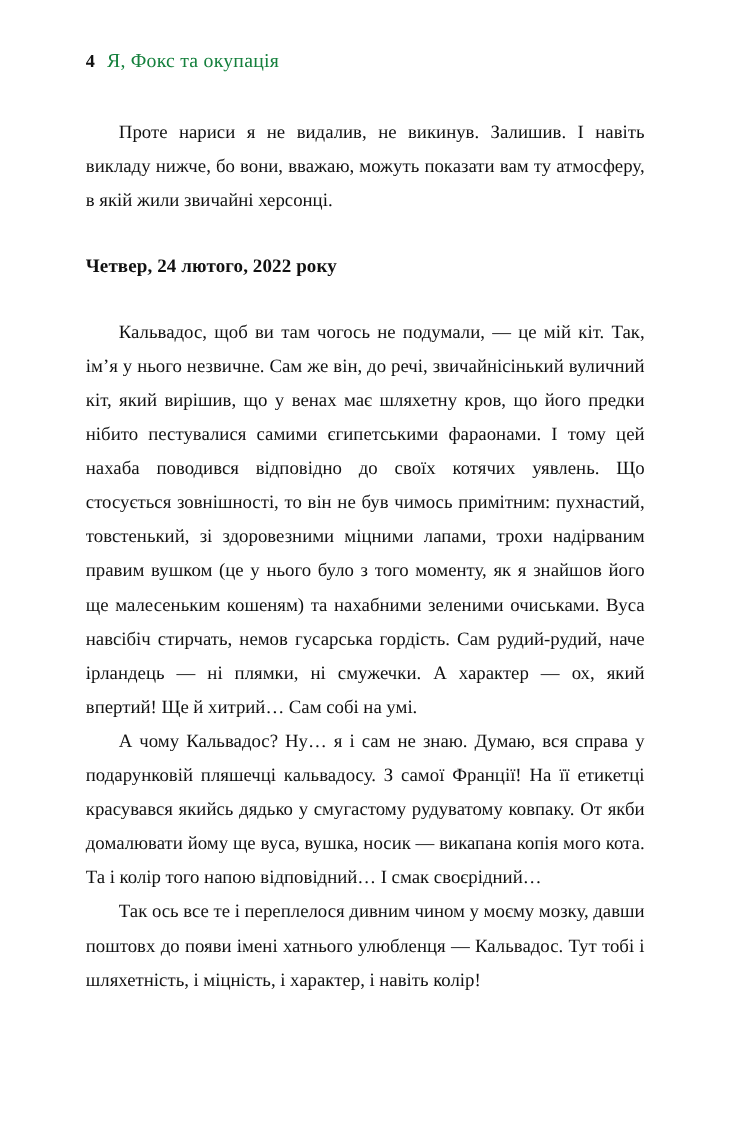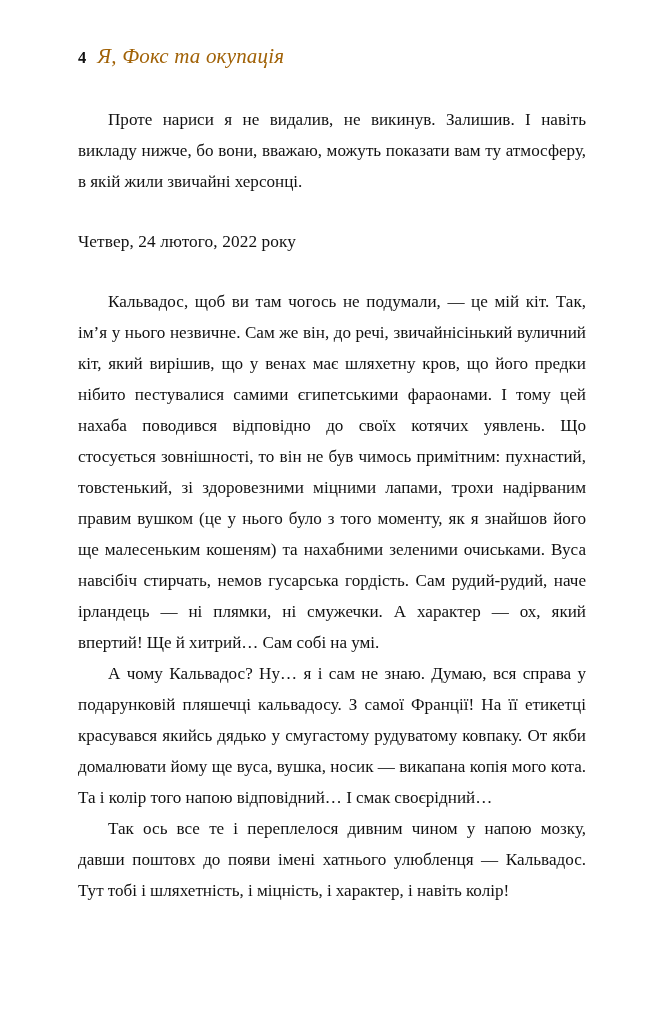--- a/index.html
+++ b/index.html
@@ -38,24 +38,23 @@
   }
   .folio {
     font-family: "Liberation Serif", "DejaVu Serif", serif;
     font-weight: 700;
     font-size: 16.5px;
     line-height: 1;
     color: #111111;
   }
   .head-title {
     font-family: "Liberation Serif", "DejaVu Serif", serif;
-    font-style: italic;
-    font-size: 21px;
+    font-size: 18px;
     line-height: 1;
-    color: #a16207;
+    color: #15803d;
     letter-spacing: 0.2px;
   }
 
   
   .text-column {
     position: absolute;
     left: 78px;
     top: 104px;
     width: 508px;
   }
@@ -73,21 +72,21 @@
   p.body-par.last-line-left {
     text-align-last: left;
   }
 
   h2.date-heading {
     margin: 0;
     padding-top: 29px;
     padding-bottom: 29px;
     font-size: 17.3px;
     line-height: 31px;
-    font-weight: 400;
+    font-weight: 700;
     text-align: left;
     text-indent: 0;
     letter-spacing: 0.1px;
   }
 </style>
 </head>
 <body>
 
 <div class="page">
 
@@ -100,17 +99,17 @@
 
     <p class="body-par last-line-left">Проте нариси я не видалив, не викинув. Залишив. І навіть викладу нижче, бо вони, вважаю, можуть показати вам ту атмосферу, в якій жили звичайні херсонці.</p>
 
 
     <h2 class="date-heading">Четвер, 24 лютого, 2022 року</h2>
 
     <p class="body-par last-line-left">Кальвадос, щоб ви там чогось не подумали, — це мій кіт. Так, ім’я у нього незвичне. Сам же він, до речі, звичайнісінький вуличний кіт, який вирішив, що у венах має шляхетну кров, що його предки нібито пестувалися самими єгипетськими фараонами. І тому цей нахаба поводився відповідно до своїх котячих уявлень. Що стосується зовнішності, то він не був чимось примітним: пухнастий, товстенький, зі здоровезними міцними лапами, трохи надірваним правим вушком (це у нього було з того моменту, як я знайшов його ще малесеньким кошеням) та нахабними зеленими очиськами. Вуса навсібіч стирчать, немов гусарська гордість. Сам рудий-рудий, наче ірландець — ні плямки, ні смужечки. А характер — ох, який впертий! Ще й хитрий… Сам собі на умі.</p>
 
     <p class="body-par last-line-left">А чому Кальвадос? Ну… я і сам не знаю. Думаю, вся справа у подарунковій пляшечці кальвадосу. З самої Франції! На її етикетці красувався якийсь дядько у смугастому рудуватому ковпаку. От якби домалювати йому ще вуса, вушка, носик — викапана копія мого кота. Та і колір того напою відповідний… І смак своєрідний…</p>
 
-    <p class="body-par last-line-left">Так ось все те і переплелося дивним чином у напою мозку, давши поштовх до появи імені хатнього улюбленця — Кальвадос. Тут тобі і шляхетність, і міцність, і характер, і навіть колір!</p>
+    <p class="body-par last-line-left">Так ось все те і переплелося дивним чином у моєму мозку, давши поштовх до появи імені хатнього улюбленця — Кальвадос. Тут тобі і шляхетність, і міцність, і характер, і навіть колір!</p>
 
   </div>
 
 </div>
 
 </body></html>

